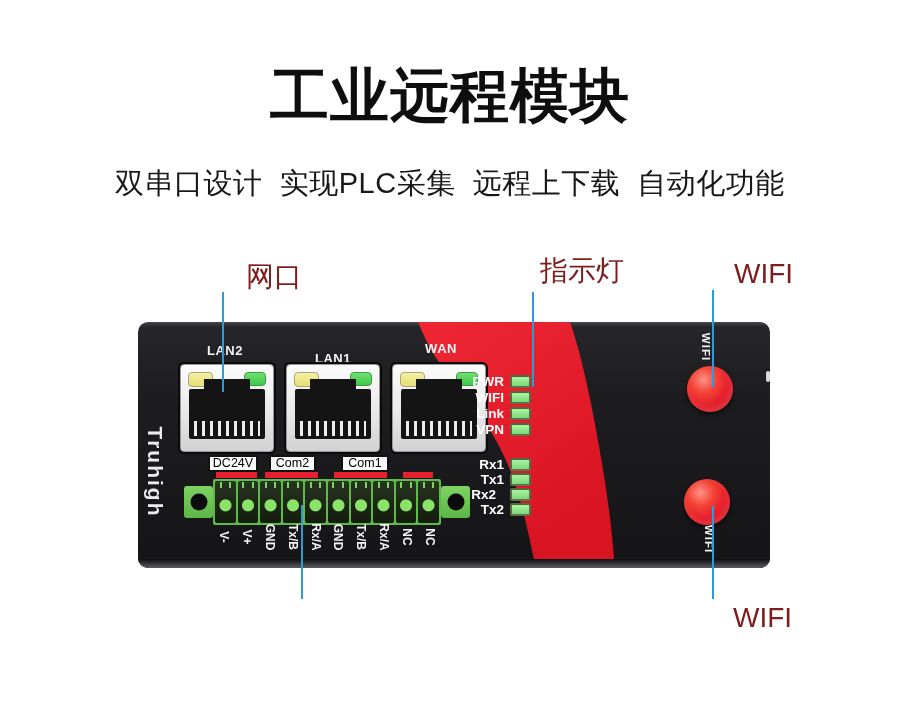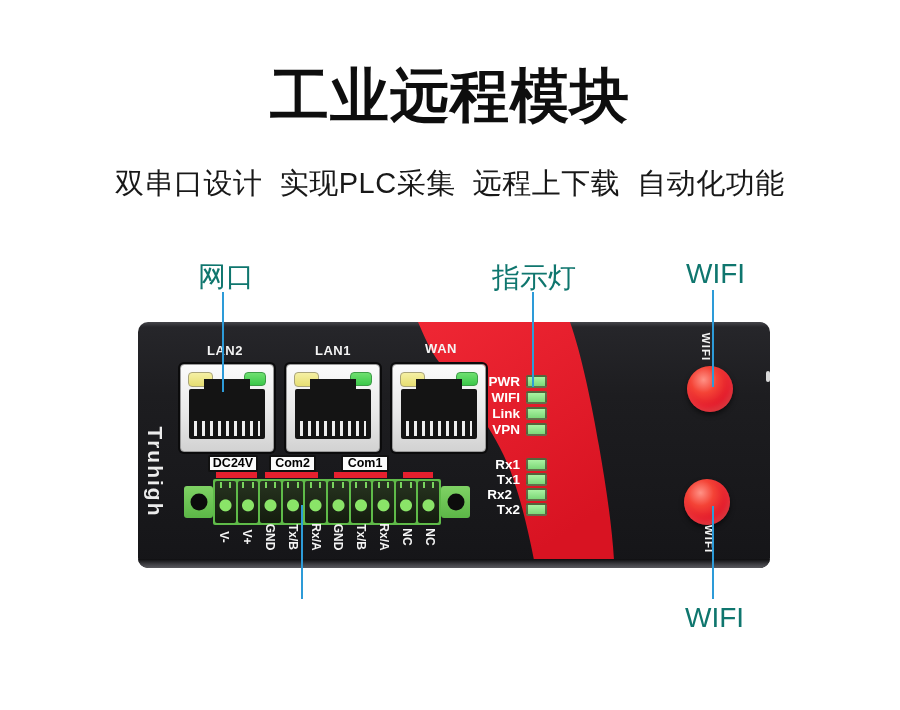--- a/index.html
+++ b/index.html
@@ -14,21 +14,21 @@
   .title {
     left:0; right:0; top:64px; text-align:center;
     font-size:59px; font-weight:600; color:#0e0e0e; letter-spacing:1px; line-height:1.1;
   }
   .subtitle {
     left:0; right:0; top:164px; text-align:center;
     font-size:29px; font-weight:500; color:#181818; white-space:pre; letter-spacing:0.5px;
   }
 
   
-  .callout { font-size:28px; color:#0f766e; font-weight:500; white-space:nowrap; }
+  .callout { font-size:28px; color:#7f1d1d; font-weight:500; white-space:nowrap;margin-left:48px; }
 
   
   .leader { width:2px; background:#2d9bd8; z-index:10; }
 
   
   .device {
     left:138px; top:322px; width:632px; height:246px;
     background:linear-gradient(180deg,#45454a 0px,#26262a 5px,#1d1d20 30%,#151518 100%);
     border-radius:10px; overflow:hidden;
   }
@@ -71,33 +71,33 @@
   .jack::before {
     content:""; position:absolute; left:20%; right:20%; top:-10px; height:11px; background:#141414;
   }
   .jack::after {
     content:""; position:absolute; left:5px; right:5px; bottom:3px; height:15px;
     background:repeating-linear-gradient(90deg,#ededed 0 3.5px,#141414 3.5px 8px);
   }
 
   
   .led-row {
-    left:289px; width:120px; height:14px; display:flex; align-items:center;
+    left:273px; width:120px; height:14px; display:flex; align-items:center;
     justify-content:flex-end; gap:6px; z-index:2;
   }
   .led-row .lbl { font-size:13.5px; font-weight:bold; color:#ffffff; white-space:nowrap; }
   .led-row .led {
     width:21px; height:13px; border-radius:2px; flex:0 0 auto;
     background:linear-gradient(180deg,#aaf2a2,#7cd878); border:2px solid rgba(45,5,8,0.55);
   }
 
   
   .grp-box {
     height:17px; background:#fbfbfb; border:2px solid #111; border-radius:2px; z-index:2;
-    font-size:12.5px; font-weight:bold; color:#000; text-align:center; line-height:13px;
+    font-size:12.5px; font-weight:normal; color:#000; text-align:center; line-height:13px;
   }
   .redbar { height:6px; background:#e6202e; z-index:2; }
   .tcap {
     width:29px; height:32px; background:linear-gradient(180deg,#7fd264,#5cb647);
     border-radius:3px; z-index:2;
   }
   .tcap::after {
     content:""; position:absolute; left:50%; top:50%; width:17px; height:17px;
     transform:translate(-50%,-50%); border-radius:50%; background:#0c0c0c;
   }
@@ -135,21 +135,21 @@
 </style>
 </head>
 <body>
 
 <div class="stage">
 
   <div class="abs subtitle">双串口设计  实现PLC采集  远程上下载  自动化功能</div>
   <div class="abs title">工业远程模块</div>
 
   <div class="abs callout" style="left:198px; top:258px;">网口</div>
-  <div class="abs callout" style="left:492px; top:259px;">指示灯</div>
+  <div class="abs callout" style="left:492px; top:252px;">指示灯</div>
   <div class="abs callout" style="left:686px; top:258px;">WIFI</div>
 
   <div class="abs callout" style="left:685px; top:602px;">WIFI</div>
 
   <div class="abs leader" style="left:222px; top:292px; height:100px;"></div>
   <div class="abs leader" style="left:532px; top:292px; height:95px;"></div>
   <div class="abs leader" style="left:712px; top:290px; height:97px;"></div>
   <div class="abs leader" style="left:301px; top:505px; height:94px;"></div>
   <div class="abs leader" style="left:712px; top:506px; height:93px;"></div>
 
@@ -164,21 +164,21 @@
       </defs>
       <path d="M280,0 H432 C444,34 454,84 461,124 C468,164 474,204 476,238 H396 C390,208 384,182 375,156 C361,114 331,76 301,40 C293,30 286,14 280,0 Z" fill="url(#gradRed)"></path>
     </svg>
 
     <div class="abs device-bottom-strip"></div>
     <div class="abs sim-notch"></div>
 
     <div class="abs brand">Truhigh</div>
 
     <div class="abs port-label" style="left:52px; top:21px;">LAN2</div>
-    <div class="abs port-label" style="left:160px; top:21px;">LAN1</div>
+    <div class="abs port-label" style="left:160px; top:29px;">LAN1</div>
     <div class="abs port-label" style="left:268px; top:19px;">WAN</div>
 
     <div class="abs port" style="left:42px; top:42px;">
       <div class="led-y"></div>
       <div class="led-g"></div>
       <div class="jack"></div>
     </div>
     <div class="abs port" style="left:148px; top:42px;">
       <div class="led-y"></div>
       <div class="led-g"></div>

